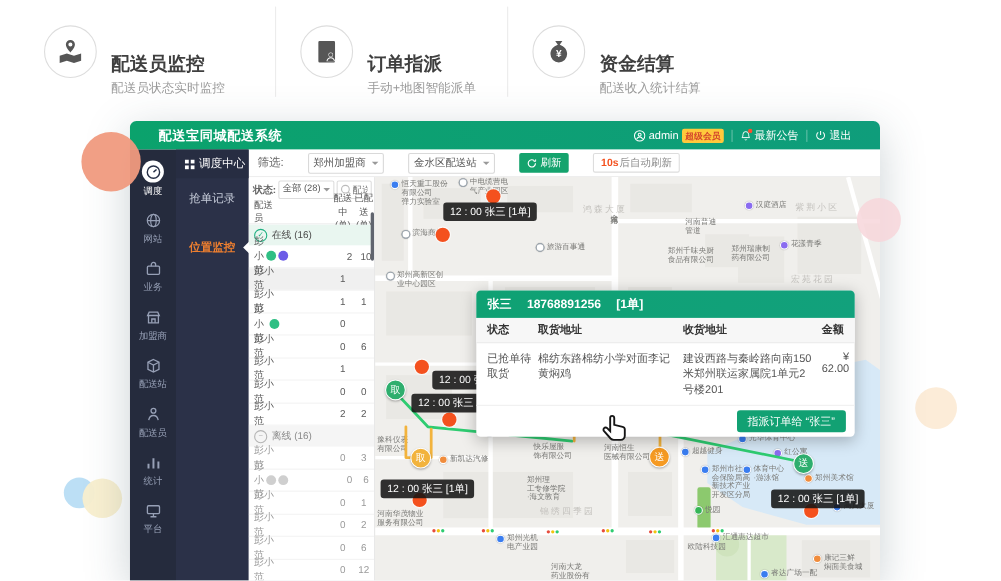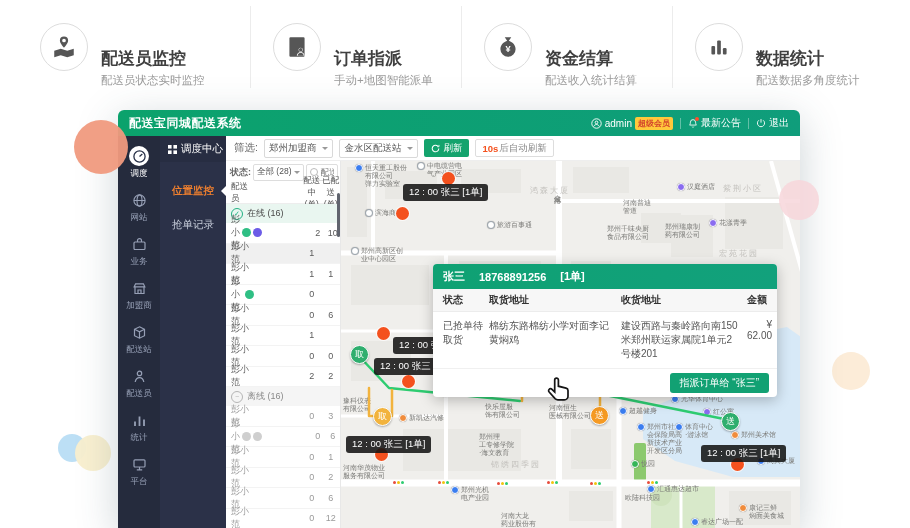--- a/index.html
+++ b/index.html
@@ -18,21 +18,21 @@
   .feat .ft2{font-size:11.5px;color:#9b9b9b;margin-top:4px;}
 
   
   .deco{position:absolute;border-radius:50%;pointer-events:none;}
 
   
   .window{position:absolute;left:118px;top:110px;width:682px;height:418px;
     border-radius:6px 6px 0 0;overflow:hidden;box-shadow:0 10px 40px rgba(50,80,90,.25);
     background:#fff;z-index:10;}
   .titlebar{height:26px;background:linear-gradient(90deg,#0ba26c,#0f9d7b);
-    display:flex;align-items:center;color:#fff;padding:0 11px;}
+    display:flex;align-items:center;color:#fff;padding:0 26px;}
   .titlebar .wtitle{font-size:12px;font-weight:bold;letter-spacing:.5px;}
   .titlebar .tright{margin-left:auto;display:flex;align-items:center;font-size:10px;gap:7px;}
   .tdiv{width:1px;height:11px;background:rgba(255,255,255,.35);}
   .titem{display:flex;align-items:center;gap:3px;cursor:pointer;}
   .ubadge{background:#ffc93c;color:#d4452c;font-size:8px;padding:1px 3px;border-radius:2px;font-weight:bold;}
   .belldot{position:absolute;width:4px;height:4px;border-radius:50%;background:#ff4d2e;right:-1px;top:-1px;}
 
   .wbody{display:flex;height:392px;}
   
   .iconbar{width:42px;background:#252b3d;flex:none;display:flex;flex-direction:column;align-items:center;padding-top:5px;}
@@ -43,21 +43,21 @@
   .ibitem.active .ico{background:#fff;color:#273047;border-radius:50%;}
   
   .submenu{width:66px;background:#2b3148;flex:none;color:#c6ccd9;position:relative;}
   .smhead{height:26px;display:flex;align-items:center;gap:4px;padding-left:8px;color:#fff;font-size:10.5px;background:#272d42;}
   .smitem{height:30px;display:flex;align-items:center;padding-left:12px;font-size:10.5px;cursor:pointer;position:relative;margin-top:14px;}
   .smitem.active{color:#ee7f2f;font-weight:bold;}
   .smitem.active:after{content:"";position:absolute;right:-1px;top:9px;border:6px solid transparent;border-right-color:#fff;}
 
   
   .content{flex:1;display:flex;flex-direction:column;background:#fff;min-width:0;}
-  .filterbar{height:24px;border-bottom:1px solid #eee;display:flex;align-items:center;gap:6px;padding-left:8px;flex:none;}
+  .filterbar{height:24px;border-bottom:1px solid #eee;display:flex;align-items:center;gap:22px;padding-left:8px;flex:none;}
   .flabel{font-size:10.5px;color:#666;}
   .fselect{height:17px;border:1px solid #d9d9d9;border-radius:2px;font-size:9.5px;color:#555;
     display:flex;align-items:center;padding:0 4px;gap:6px;background:#fff;cursor:pointer;}
   .caret{width:0;height:0;border:3.5px solid transparent;border-top-color:#999;margin-top:3px;}
   .fbtn{height:18px;background:#14a36d;color:#fff;border-radius:2px;font-size:9.5px;
     display:flex;align-items:center;gap:3px;padding:0 7px;cursor:pointer;}
   .fchip{height:16px;border:1px solid #ddd;border-radius:2px;font-size:9.5px;color:#8a8a8a;
     display:flex;align-items:center;padding:0 6px;}
   .fchip b{color:#f4511e;font-weight:bold;margin-right:1px;}
 
@@ -158,33 +158,20 @@
         <svg width="26" height="26" viewBox="0 0 24 24" fill="currentColor">
             <path d="M9 3h6l-2.2 3.2C16.6 7.6 19 10.3 19 14a7 7 0 0 1-14 0c0-3.7 2.4-6.4 6.2-7.8z"></path>
             <text x="12" y="16.6" font-size="8.5" text-anchor="middle" fill="#fff" font-weight="bold">¥</text>
           </svg>
       </span>
       <span class="ftxt">
         <div class="ft1">资金结算</div>
         <div class="ft2">配送收入统计结算</div>
       </span>
     </div>
-    <div class="feat">
-      <span class="fico">
-        <svg width="26" height="26" viewBox="0 0 24 24" fill="currentColor">
-            <rect x="5" y="11" width="3.4" height="8" rx="1"></rect>
-            <rect x="10.3" y="6" width="3.4" height="13" rx="1"></rect>
-            <rect x="15.6" y="13" width="3.4" height="6" rx="1"></rect>
-          </svg>
-      </span>
-      <span class="ftxt">
-        <div class="ft1">数据统计</div>
-        <div class="ft2">配送数据多角度统计</div>
-      </span>
-    </div>
   </div>
 
   <div class="window">
     <div class="titlebar">
       <span class="wtitle">配送宝同城配送系统</span>
       <span class="tright">
         <span class="titem">
           <svg width="11" height="11" viewBox="0 0 14 14" fill="none" stroke="#fff" stroke-width="1.2">
               <circle cx="7" cy="7" r="6"></circle>
               <circle cx="7" cy="5.6" r="1.7"></circle>
@@ -296,25 +283,25 @@
       <div class="submenu">
         <div class="smhead">
           <svg width="9" height="9" viewBox="0 0 10 10" fill="#fff">
               <rect width="4" height="4"></rect>
               <rect x="6" width="4" height="4"></rect>
               <rect y="6" width="4" height="4"></rect>
               <rect x="6" y="6" width="4" height="4"></rect>
             </svg>
           <span>调度中心</span>
         </div>
+        <div class="smitem" style="margin-top:4px;">
+          <span>抢单记录</span>
+        </div>
         <div class="smitem active">
           <span>位置监控</span>
-        </div>
-        <div class="smitem" style="margin-top:4px;">
-          <span>抢单记录</span>
         </div>
       </div>
 
       <div class="content">
         <div class="filterbar">
           <span class="flabel">筛选:</span>
           <span class="fselect">
             <span>郑州加盟商</span>
               <i class="caret"></i>
           </span>

